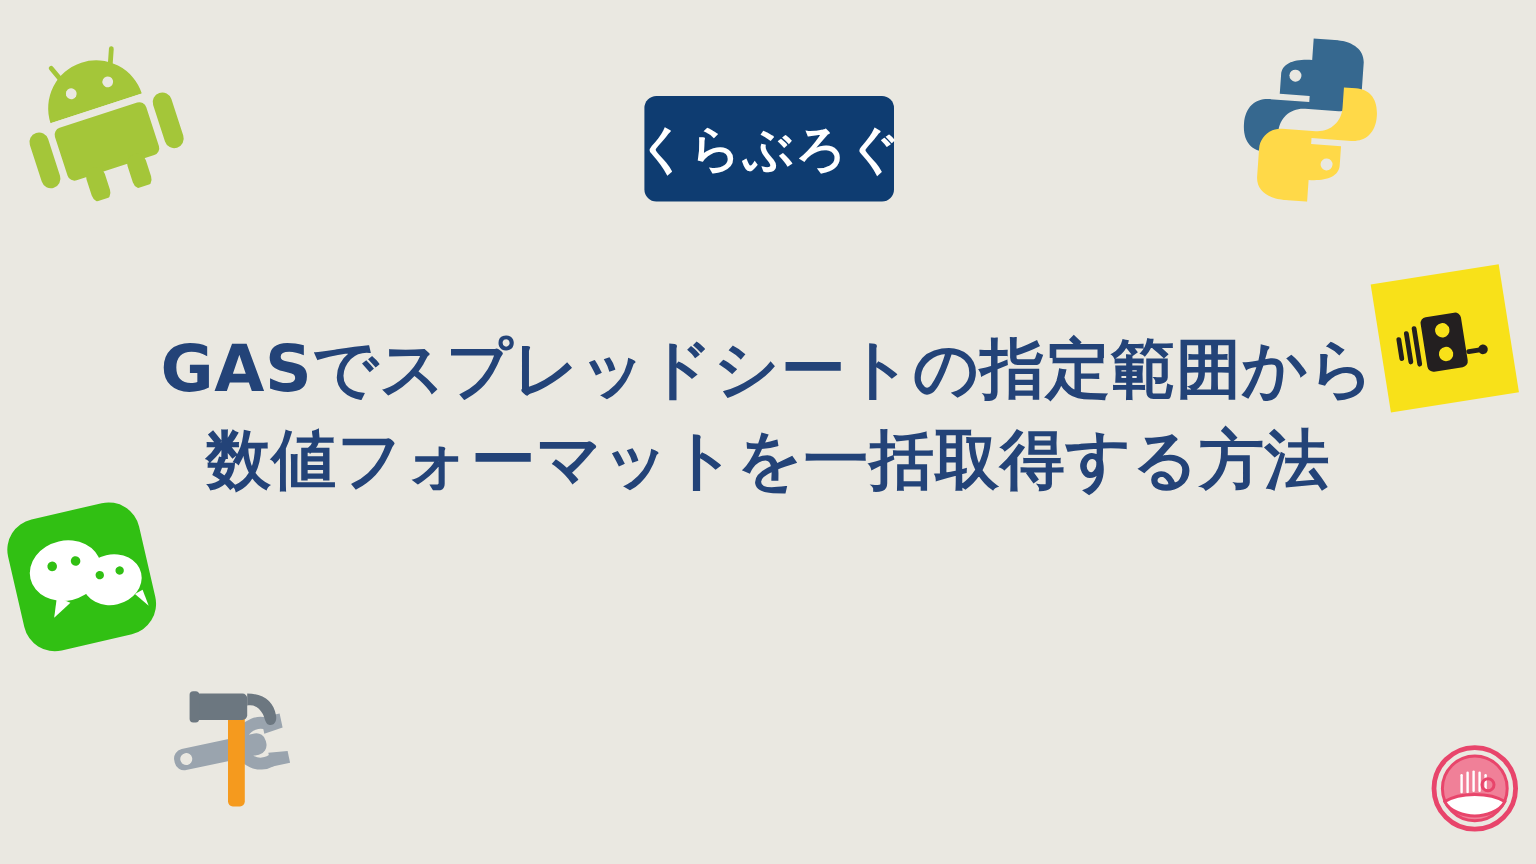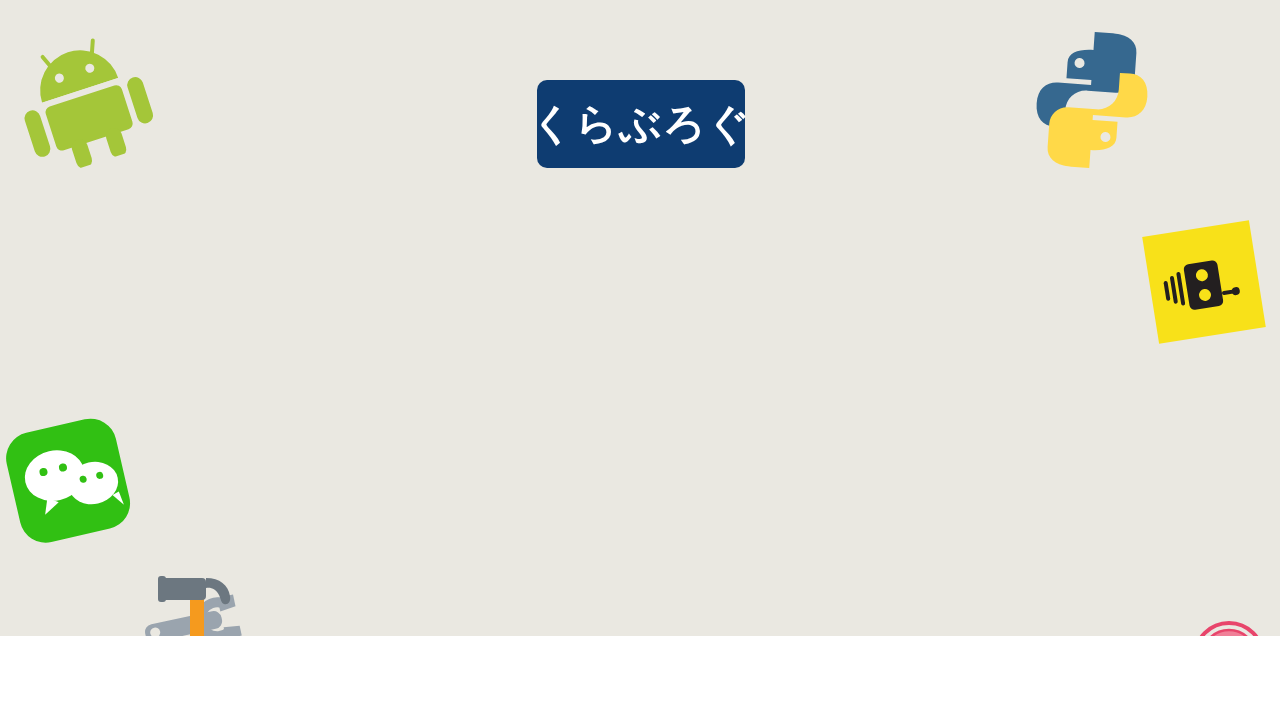--- a/index.html
+++ b/index.html
@@ -8,21 +8,21 @@
   }
   body {
     width: 1280px;
     height: 720px;
     overflow: hidden;
     font-family: "Liberation Sans", "DejaVu Sans", sans-serif;
   }
   #canvas {
     position: relative;
     width: 1280px;
-    height: 636px;
+    height: 720px;
     background: #eae8e1;
     overflow: hidden;
   }
 
   
   #logo-badge {
     position: absolute;
     left: 537px;
     top: 80px;
     width: 208px;
@@ -203,14 +203,18 @@
 
       <path d="M12 48 c12 -8 38 -8 50 0 c-4 8 -16 12 -25 12 c-9 0 -21 -4 -25 -12 z" fill="#ffffff" stroke="#e8456b" stroke-width="2.5"></path>
       <circle cx="48" cy="34" r="5" fill="none" stroke="#e8456b" stroke-width="2.5"></circle>
     </svg>
   </div>
 
   <div id="logo-badge" style="background: rgb(14, 60, 113);">
     <span id="logo-text" style="color: rgb(255, 255, 255);">くらぶろぐ</span>
   </div>
 
+  <div id="title-block">
+    <div class="title-line" style="color: rgb(35, 67, 120);">GASでスプレッドシートの指定範囲から</div>
+    <div class="title-line" style="color: rgb(35, 67, 120);">数値フォーマットを一括取得する方法</div>
+  </div>
 
 </div>
 
 </body></html>

